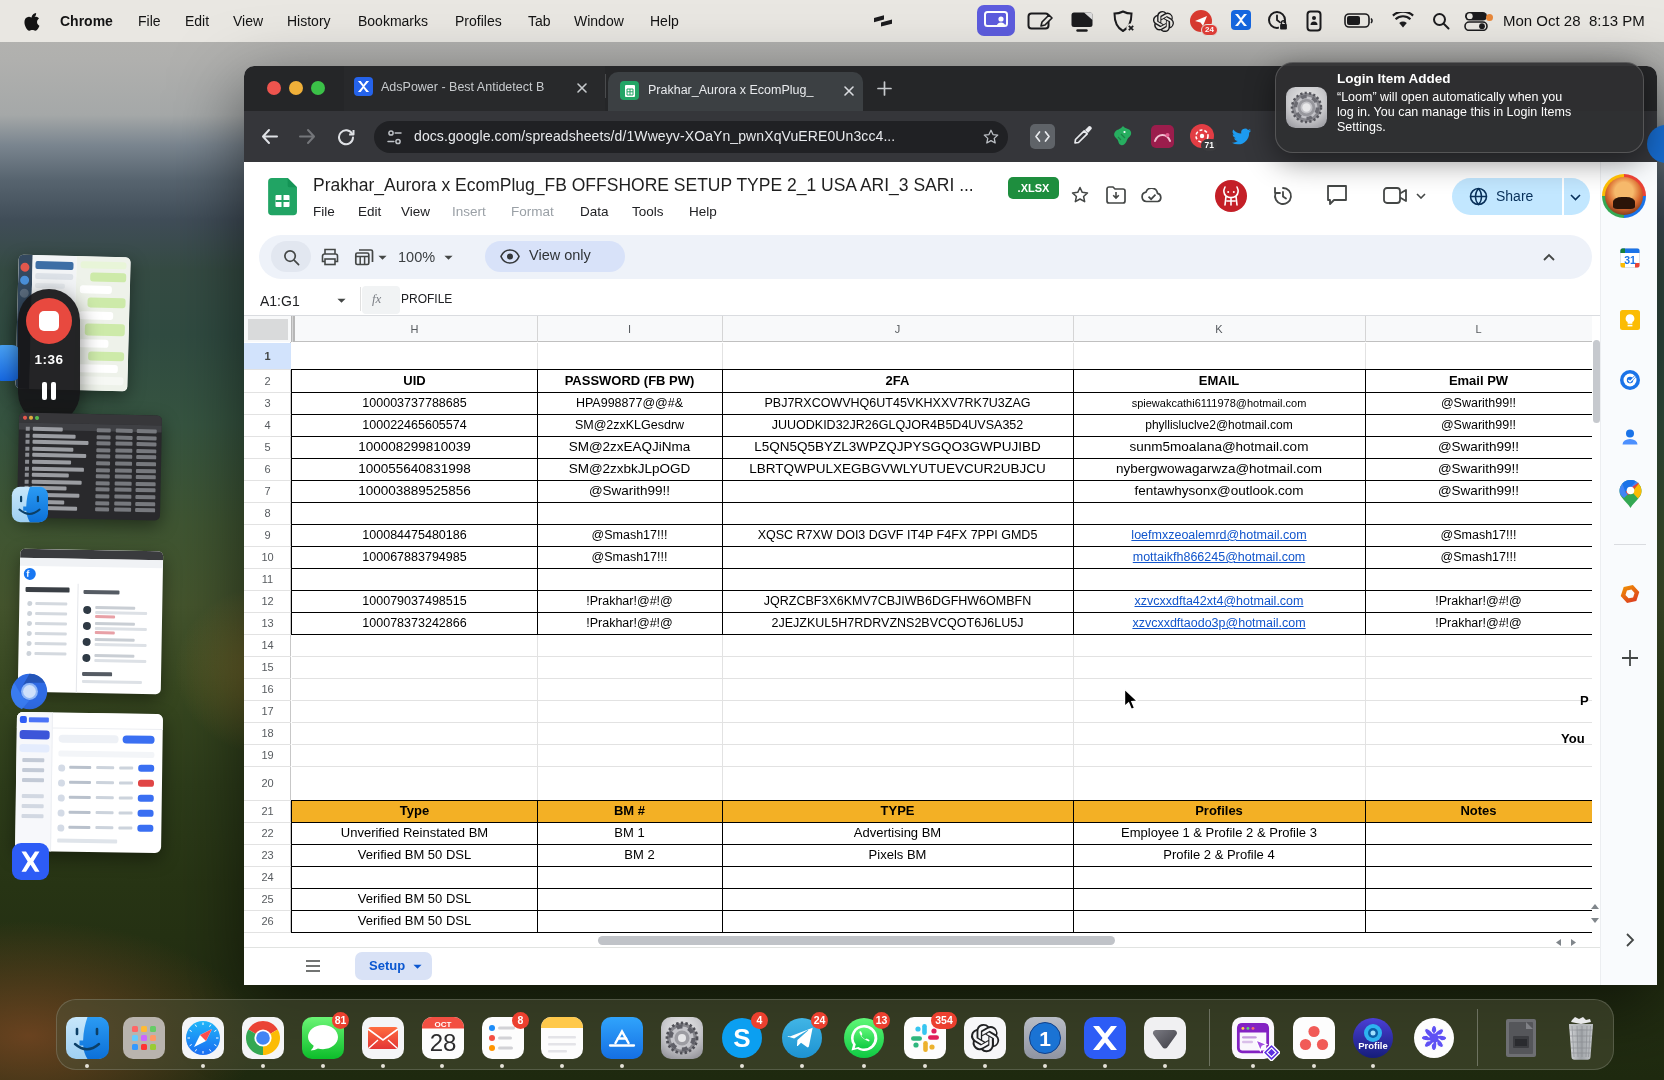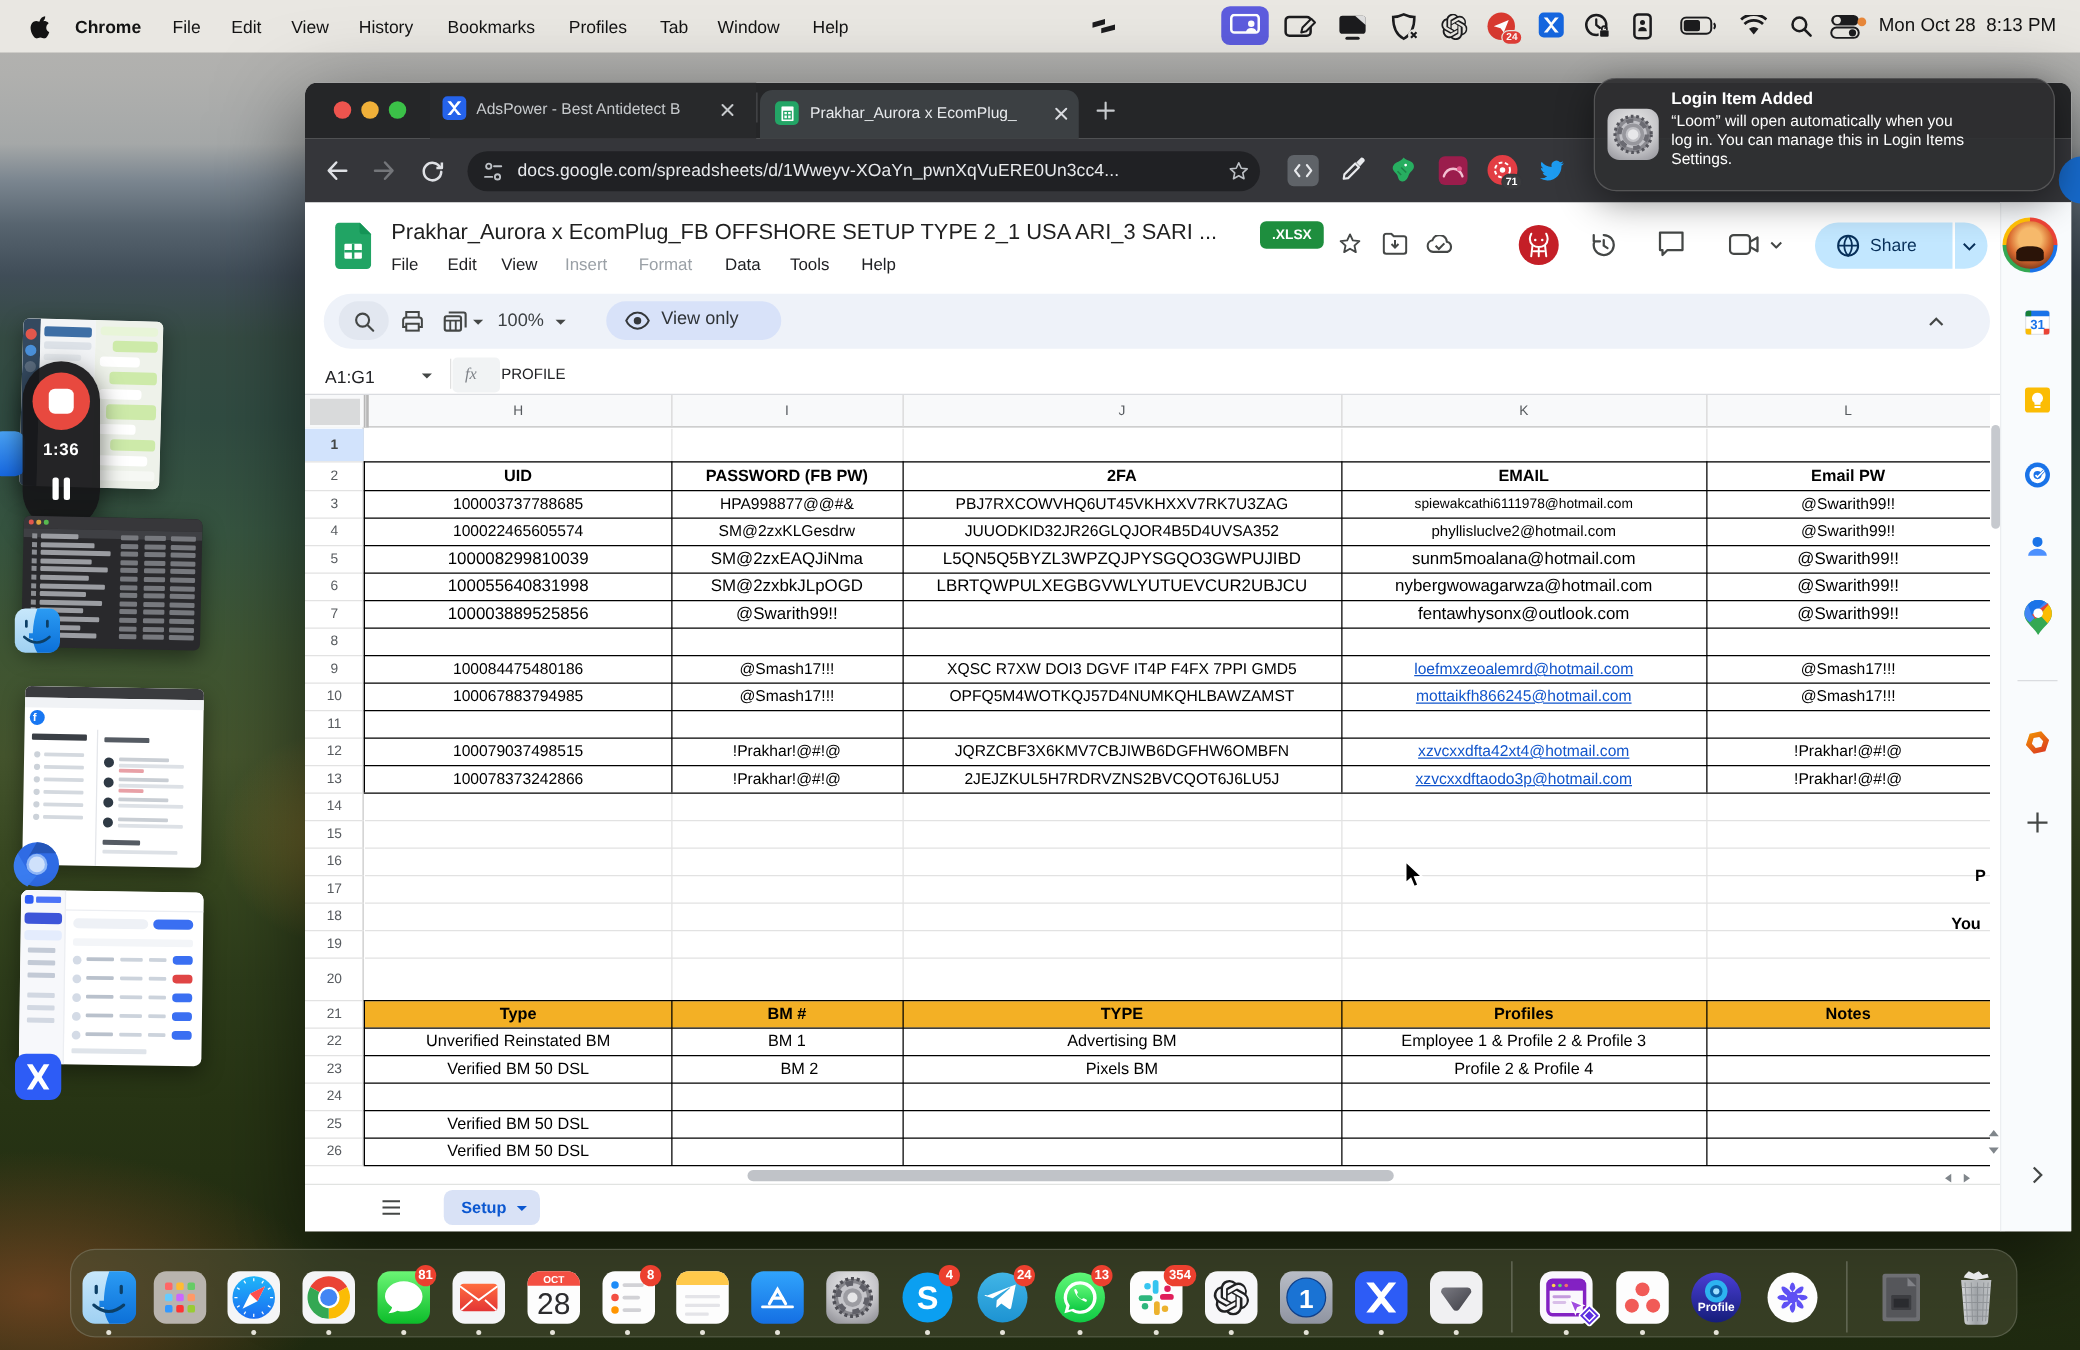--- a/index.html
+++ b/index.html
@@ -720,21 +720,20 @@
       <div class="cell" style="left:293px;top:318px;width:185px;height:22px;line-height:22px;font-size:13.5px;">@Swarith99!!</div>
       <div class="cell" style="left:829px;top:318px;width:292px;height:22px;line-height:22px;font-size:13.5px;">fentawhysonx@outlook.com</div>
       <div class="cell" style="left:1121px;top:318px;width:227px;height:22px;line-height:22px;font-size:13.5px;">@Swarith99!!</div>
       <div class="cell" style="left:48px;top:362px;width:245px;height:22px;line-height:22px;font-size:12.5px;">100084475480186</div>
       <div class="cell" style="left:293px;top:362px;width:185px;height:22px;line-height:22px;font-size:12.5px;">@Smash17!!!</div>
       <div class="cell" style="left:478px;top:362px;width:351px;height:22px;line-height:22px;font-size:12.5px;">XQSC R7XW DOI3 DGVF IT4P F4FX 7PPI GMD5</div>
       <div class="cell" style="left:829px;top:362px;width:292px;height:22px;line-height:22px;font-size:12.5px;color:#1155cc;text-decoration:underline;">loefmxzeoalemrd@hotmail.com</div>
       <div class="cell" style="left:1121px;top:362px;width:227px;height:22px;line-height:22px;font-size:12.5px;">@Smash17!!!</div>
       <div class="cell" style="left:48px;top:384px;width:245px;height:22px;line-height:22px;font-size:12.5px;">100067883794985</div>
       <div class="cell" style="left:293px;top:384px;width:185px;height:22px;line-height:22px;font-size:12.5px;">@Smash17!!!</div>
-      <div class="cell" style="left:478px;top:384px;width:351px;height:22px;line-height:22px;font-size:12.5px;">OPFQ5M4WOTKQJ57D4NUMKQHLBAWZAMST</div>
       <div class="cell" style="left:829px;top:384px;width:292px;height:22px;line-height:22px;font-size:12.5px;color:#1155cc;text-decoration:underline;">mottaikfh866245@hotmail.com</div>
       <div class="cell" style="left:1121px;top:384px;width:227px;height:22px;line-height:22px;font-size:12.5px;">@Smash17!!!</div>
       <div class="cell" style="left:48px;top:428px;width:245px;height:22px;line-height:22px;font-size:12.5px;">100079037498515</div>
       <div class="cell" style="left:293px;top:428px;width:185px;height:22px;line-height:22px;font-size:12.5px;">!Prakhar!@#!@</div>
       <div class="cell" style="left:478px;top:428px;width:351px;height:22px;line-height:22px;font-size:12.5px;">JQRZCBF3X6KMV7CBJIWB6DGFHW6OMBFN</div>
       <div class="cell" style="left:829px;top:428px;width:292px;height:22px;line-height:22px;font-size:12.5px;color:#1155cc;text-decoration:underline;">xzvcxxdfta42xt4@hotmail.com</div>
       <div class="cell" style="left:1121px;top:428px;width:227px;height:22px;line-height:22px;font-size:12.5px;">!Prakhar!@#!@</div>
       <div class="cell" style="left:48px;top:450px;width:245px;height:22px;line-height:22px;font-size:12.5px;">100078373242866</div>
       <div class="cell" style="left:293px;top:450px;width:185px;height:22px;line-height:22px;font-size:12.5px;">!Prakhar!@#!@</div>
       <div class="cell" style="left:478px;top:450px;width:351px;height:22px;line-height:22px;font-size:12.5px;">2JEJZKUL5H7RDRVZNS2BVCQOT6J6LU5J</div>

